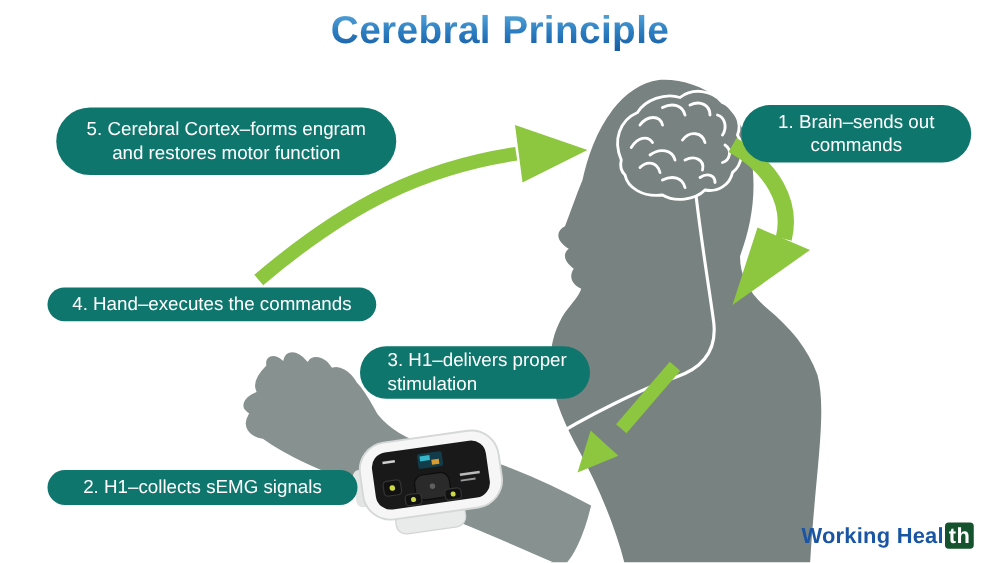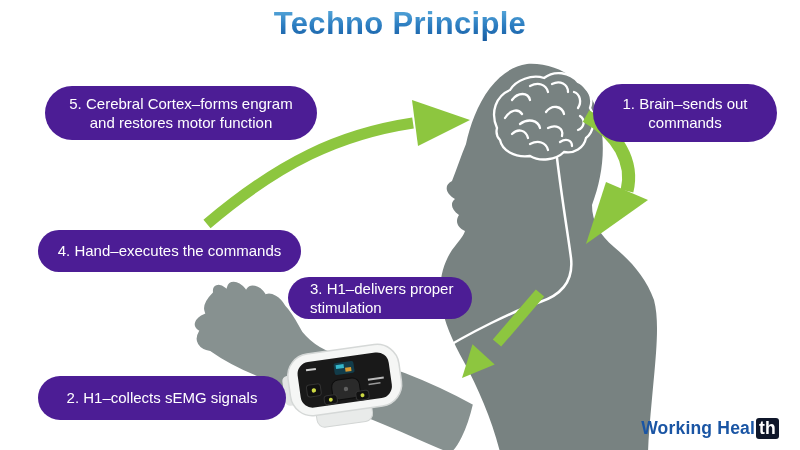--- a/index.html
+++ b/index.html
@@ -14,36 +14,36 @@
     color:#2b7cc0;
   }
   @supports ((-webkit-background-clip:text) or (background-clip:text)){
     .title{
       background:linear-gradient(180deg,#5fb0df 0%,#2b7cc0 55%,#15599f 100%);
       -webkit-background-clip:text;background-clip:text;
       -webkit-text-fill-color:transparent;
     }
   }
   .pill{
-    position:absolute;background:#4c1d95;color:#ffffff;border-radius:30px;
+    position:absolute;background:#0f766e;color:#ffffff;border-radius:30px;
     display:flex;flex-direction:column;justify-content:center;align-items:center;
     font-size:15px;line-height:1.28;text-align:center;box-sizing:border-box;
   }
   .pill-5{left:45px;top:86px;width:272px;height:54px;}
-  .pill-1{left:593px;top:84px;width:184px;height:58px;}
-  .pill-4{left:38px;top:230px;width:263px;height:42px;}
+  .pill-1{left:593px;top:84px;width:184px;height:46px;}
+  .pill-4{left:38px;top:230px;width:263px;height:27px;}
   .pill-3{left:288px;top:277px;width:184px;height:42px;align-items:flex-start;text-align:left;padding-left:22px;}
   .pill-3 .l2{}
-  .pill-2{left:38px;top:376px;width:248px;height:44px;}
+  .pill-2{left:38px;top:376px;width:248px;height:28px;}
   .logo{
     position:absolute;right:21px;bottom:11px;font-size:17.5px;font-weight:bold;
     color:#1a55a4;letter-spacing:.2px;display:flex;align-items:center;
   }
   .logo .badge{
-    display:inline-block;background:#0f172a;color:#ffffff;border-radius:3px;
+    display:inline-block;background:#14532d;color:#ffffff;border-radius:3px;
     padding:0 3px;margin-left:1px;line-height:1.15;
   }
 </style>
 </head>
 <body>
 
 <div class="canvas">
 
   <svg class="stage" viewBox="0 0 800 450">
 
@@ -117,21 +117,21 @@
       <path stroke="#8dc63f" fill="none" stroke-width="13" d="M586,116 C618,134 634,162 627,191"></path>
       <polygon fill="#8dc63f" points="648,200 606,182 586,244"></polygon>
     </g>
 
     <g>
       <path stroke="#8dc63f" fill="none" stroke-width="11" d="M540,293 L497,343"></path>
       <polygon fill="#8dc63f" points="494.7,364.5 472.5,344.3 462,378"></polygon>
     </g>
   </svg>
 
-  <h1 class="title">Techno Principle</h1>
+  <h1 class="title">Cerebral Principle</h1>
 
   <div class="pill pill-5">
     <span>5. Cerebral Cortex–forms engram</span>
     <span>and restores motor function</span>
   </div>
 
   <div class="pill pill-1">
     <span>1. Brain–sends out</span>
     <span>commands</span>
   </div>

